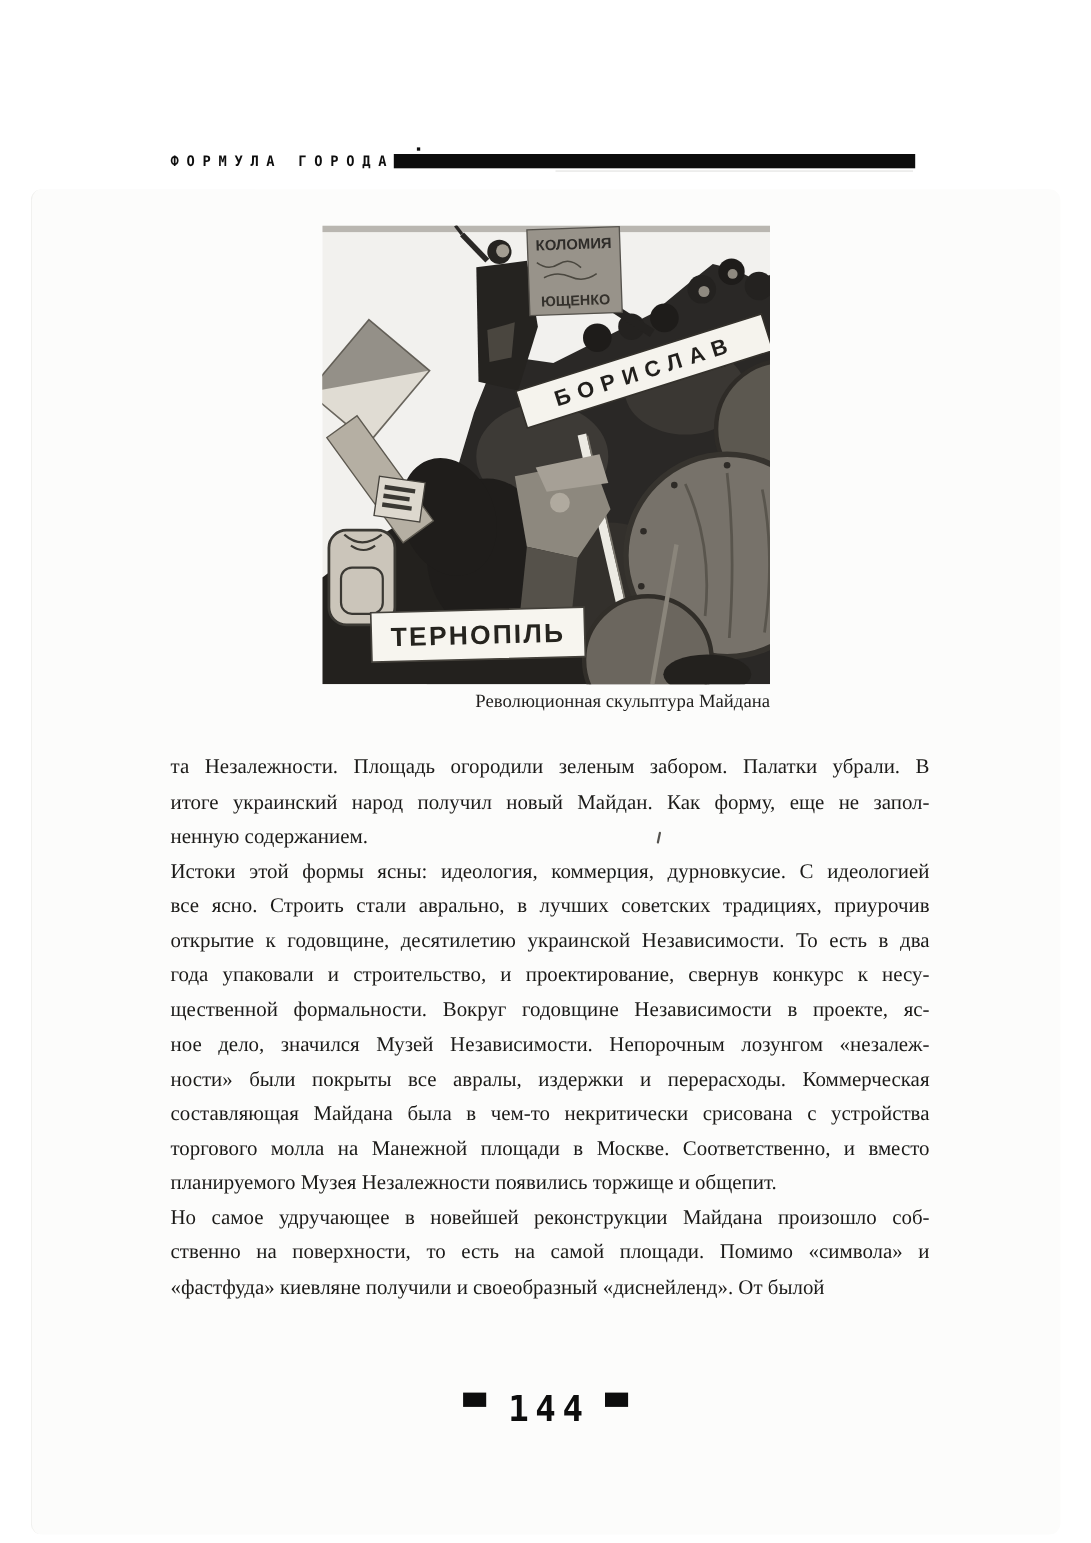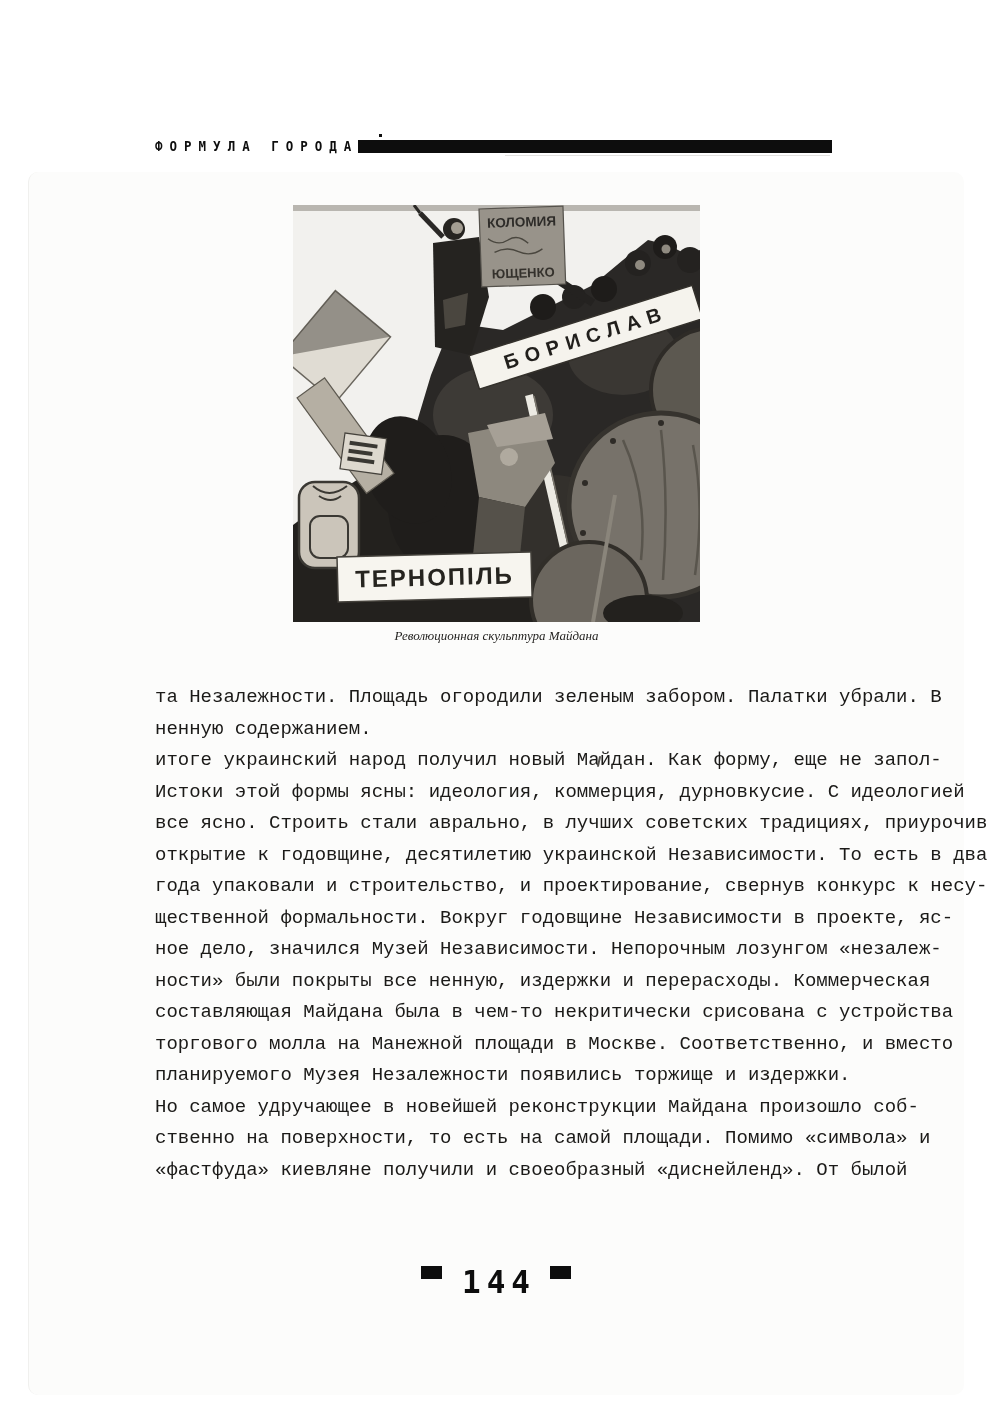--- a/index.html
+++ b/index.html
@@ -11,26 +11,26 @@
   
   .running-head{position:absolute;left:155px;top:137px;height:18px;display:flex;align-items:center;}
   .head-title{font-family:"DejaVu Sans Mono",monospace;font-weight:bold;font-size:12.5px;
               letter-spacing:7px;color:#0e0e0e;transform:scaleY(1.06);white-space:nowrap;}
   .head-dot{position:absolute;left:224px;top:-3px;width:3px;height:3px;background:#0e0e0e;}
   .head-bar{position:absolute;left:358px;top:140px;width:474px;height:13px;background:#0d0d0d;}
   .head-bar-shadow{position:absolute;left:505px;top:155px;width:325px;height:1px;background:#e2e1df;}
   
   .photo{position:absolute;left:293px;top:205px;width:407px;height:417px;}
   .photo svg{display:block;}
-  .caption{position:absolute;left:293px;top:628px;width:407px;text-align:center;
-           font-style:italic;font-size:13px;color:#201f1d;}
+  .caption{position:absolute;left:293px;top:628px;width:407px;text-align:right;
+           font-size:17px;color:#201f1d;}
   
   .body-text{position:absolute;left:155px;top:682px;width:690px;font-size:19px;line-height:31.5px;}
   .para{margin:0;}
-  .line{text-align:justify;text-align-last:justify;height:31.5px;overflow:visible;white-space:nowrap;font-family:Liberation Mono, monospace;}
+  .line{text-align:justify;text-align-last:justify;height:31.5px;overflow:visible;white-space:nowrap;}
   .line.last{text-align-last:left;}
   .scan-artifact{position:absolute;left:598px;top:756px;width:2px;height:11px;background:#55534f;
                  transform:rotate(12deg);border-radius:1px;}
   
   .folio{position:absolute;left:0;top:1266px;width:992px;display:flex;justify-content:center;
          align-items:flex-start;gap:14px;}
   .folio-square{width:21px;height:13px;background:#0d0d0d;}
   .folio-number{font-family:"DejaVu Sans Mono",monospace;font-weight:bold;font-size:31px;
                 letter-spacing:6px;color:#0d0d0d;transform:scaleY(1.05);line-height:1;
                 text-indent:6px;}
@@ -155,34 +155,34 @@
       <ellipse cx="350" cy="408" rx="40" ry="18" fill="#23211e"></ellipse>
       <line x1="322" y1="290" x2="300" y2="417" stroke="#8a857b" stroke-width="4"></line>
     </svg>
   </div>
 
   <div class="caption">Революционная скульптура Майдана</div>
 
   <div class="body-text">
       <div class="para">
         <div class="line">та Незалежности. Площадь огородили зеленым забором. Палатки убрали. В</div>
+        <div class="line">итоге украинский народ получил новый Майдан. Как форму, еще не запол-</div>
         <div class="line last">ненную содержанием.</div>
-        <div class="line">итоге украинский народ получил новый Майдан. Как форму, еще не запол-</div>
       </div>
       <div class="para">
         <div class="line">Истоки этой формы ясны: идеология, коммерция, дурновкусие. С идеологией</div>
         <div class="line">все ясно. Строить стали аврально, в лучших советских традициях, приурочив</div>
         <div class="line">открытие к годовщине, десятилетию украинской Независимости. То есть в два</div>
         <div class="line">года упаковали и строительство, и проектирование, свернув конкурс к несу-</div>
         <div class="line">щественной формальности. Вокруг годовщине Независимости в проекте, яс-</div>
         <div class="line">ное дело, значился Музей Независимости. Непорочным лозунгом «незалеж-</div>
-        <div class="line">ности» были покрыты все ненную, издержки и перерасходы. Коммерческая</div>
+        <div class="line">ности» были покрыты все авралы, издержки и перерасходы. Коммерческая</div>
         <div class="line">составляющая Майдана была в чем-то некритически срисована с устройства</div>
         <div class="line">торгового молла на Манежной площади в Москве. Соответственно, и вместо</div>
-        <div class="line last">планируемого Музея Незалежности появились торжище и издержки.</div>
+        <div class="line last">планируемого Музея Незалежности появились торжище и общепит.</div>
       </div>
       <div class="para">
         <div class="line">Но самое удручающее в новейшей реконструкции Майдана произошло соб-</div>
         <div class="line">ственно на поверхности, то есть на самой площади. Помимо «символа» и</div>
         <div class="line last">«фастфуда» киевляне получили и своеобразный «диснейленд». От былой</div>
       </div>
     </div>
   <div class="scan-artifact"></div>
 
   <div class="folio">

